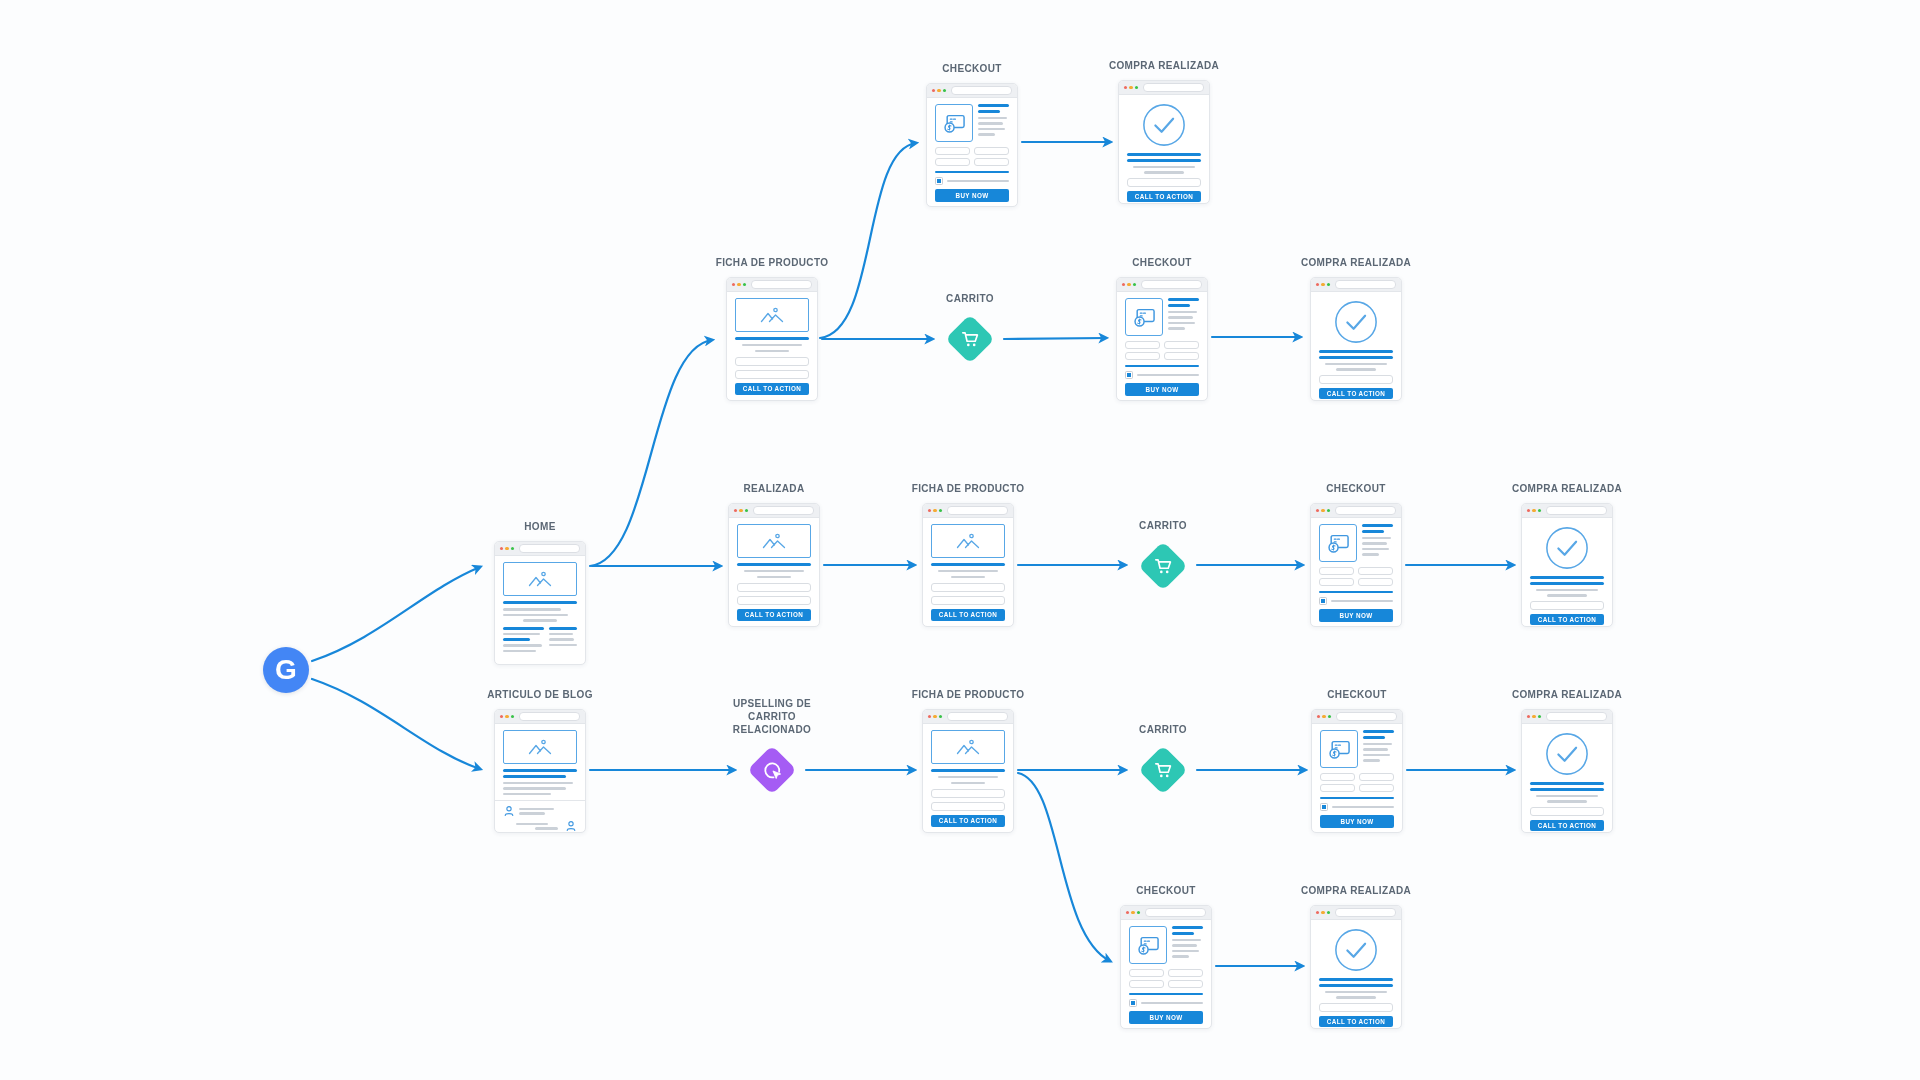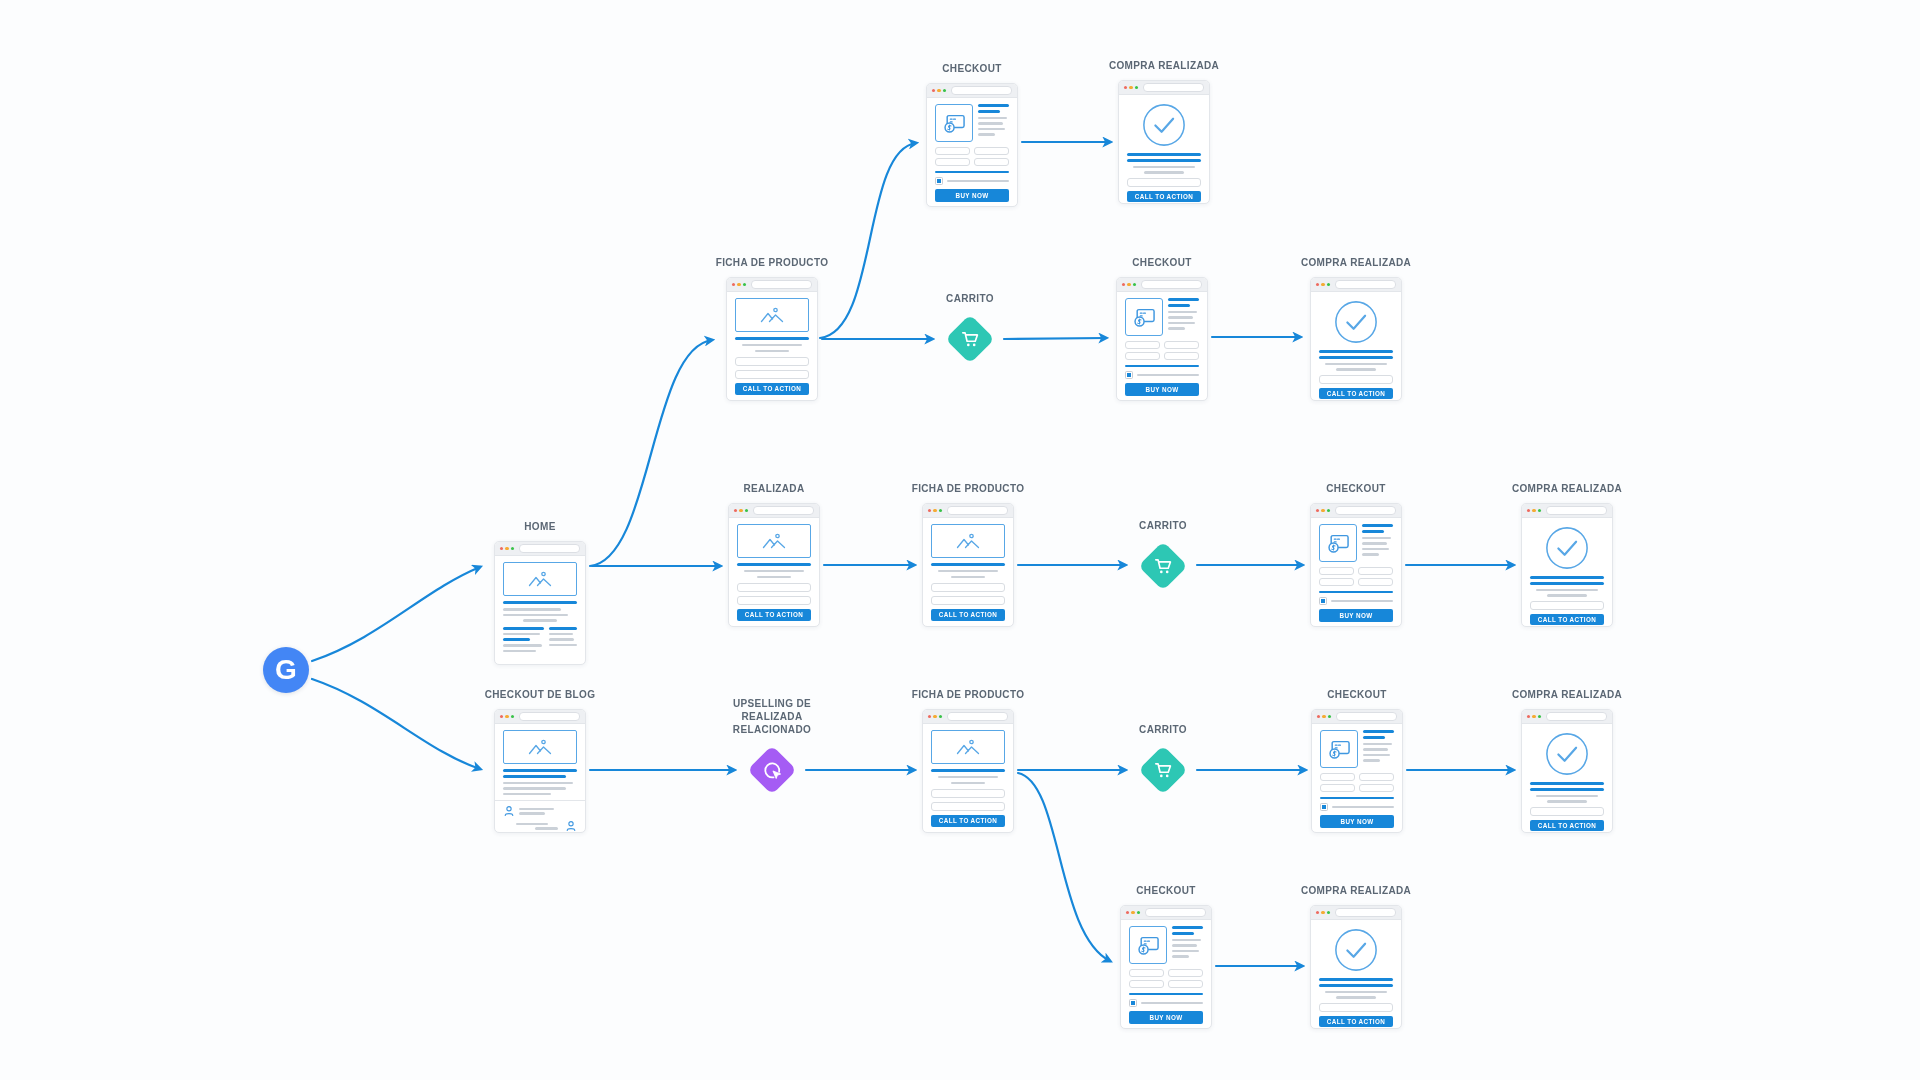--- a/index.html
+++ b/index.html
@@ -163,21 +163,21 @@
         <div class="ln g w55 center"></div>
         <div class="ln g w40 mt2" style="margin-left:55%;"></div>
       </div>
       <svg width="12" height="12" viewBox="0 0 14 14">
         <circle cx="7" cy="4.4" r="2.5" fill="none" stroke="#3f97e0" stroke-width="1.3"></circle>
         <path d="M2.6 12.3 c0-3 8.8-3 8.8 0" fill="none" stroke="#3f97e0" stroke-width="1.3" stroke-linecap="round"></path>
       </svg>
     </div>
   </div>
       </div>
-      <div class="node-label">CHECKOUT DE BLOG</div>
+      <div class="node-label">ARTICULO DE BLOG</div>
     </div>
     <div class="node" style="left: 726px; top: 277px;">
       <div class="frame">
         <div class="chrome">
     <span class="dot r"></span>
     <span class="dot y"></span>
     <span class="dot g"></span>
     <span class="addr"></span>
   </div>
         <div class="body">
@@ -475,21 +475,21 @@
     </div>
     <div class="node" style="left: 746px; top: 744px;">
     <div class="diamond-wrap">
       <div class="diamond purple"></div>
       <svg width="21" height="21" viewBox="0 0 24 24">
         <path d="M19.6 13.5 a8 8 0 1 0 -6.4 6.3" fill="none" stroke="#fff" stroke-width="2" stroke-linecap="round"></path>
         <path d="M12.5 12.5 L21.3 16 L17.6 17.4 L16.2 21.2 Z" fill="#fff" stroke="#fff" stroke-width="1" stroke-linejoin="round"></path>
       </svg>
     </div>
   <div class="node-label">UPSELLING DE
-REALIZADA
+CARRITO
 RELACIONADO</div>
     </div>
     <div class="node" style="left: 922px; top: 709px;">
       <div class="frame">
         <div class="chrome">
     <span class="dot r"></span>
     <span class="dot y"></span>
     <span class="dot g"></span>
     <span class="addr"></span>
   </div>

